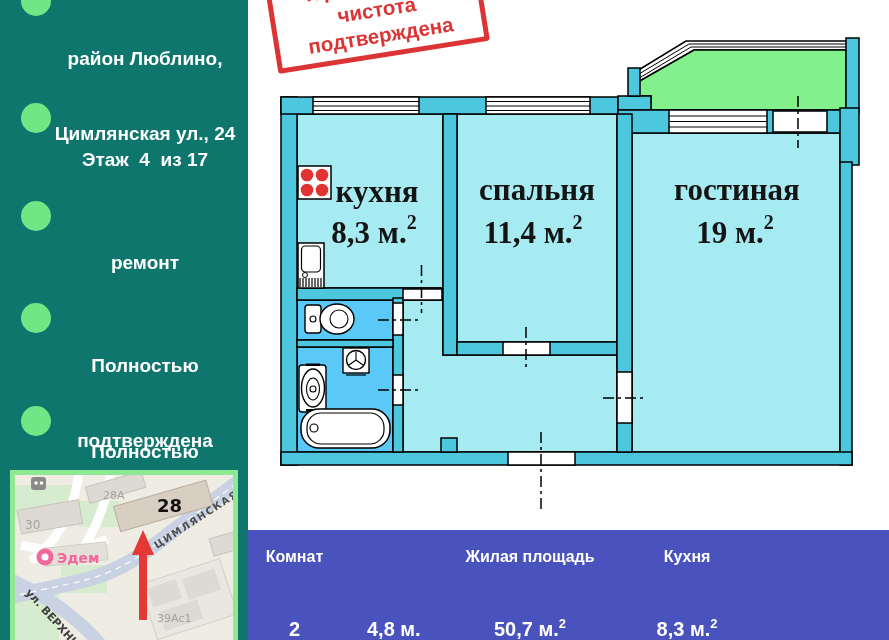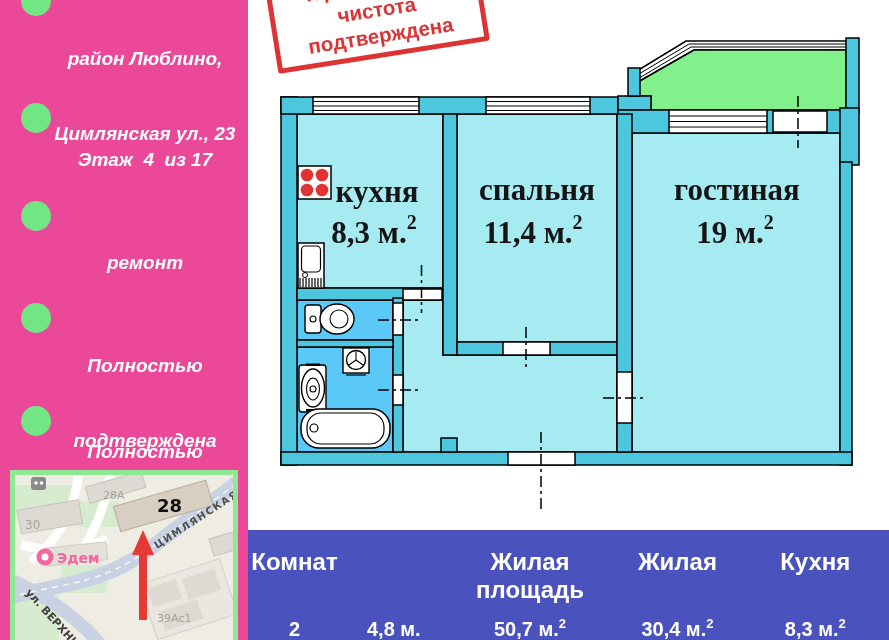--- a/index.html
+++ b/index.html
@@ -1,21 +1,21 @@
 <!DOCTYPE html>
 <html><head>
 <meta charset="utf-8">
 <style>
   html,body{margin:0;padding:0;}
   body{width:889px;height:640px;position:relative;overflow:hidden;background:#fff;
        font-family:"Liberation Sans",sans-serif;}
   .stage{position:absolute;inset:0;width:889px;height:640px;overflow:hidden;background:#fff;}
 
   
-  .sidebar{position:absolute;left:0;top:0;width:248px;height:640px;background:#ec4899;font-style:italic;}
+  .sidebar{position:absolute;left:0;top:0;width:248px;height:640px;background:#0f766e;}
   .bullet{position:absolute;left:21px;width:30px;height:30px;border-radius:50%;background:#72E584;}
   .stext{position:absolute;left:52px;width:186px;text-align:center;color:#fff;
          font-weight:bold;font-size:19px;line-height:25px;white-space:pre-wrap;}
 
   
   .stamp{position:absolute;left:268px;top:-60px;width:214px;height:118px;box-sizing:border-box;
          border:5px solid #DC3434;border-radius:3px;background:#fff;transform:rotate(-9deg);
          color:#DC3434;font-weight:bold;font-size:20.5px;line-height:26px;text-align:center;
          padding-top:26px;z-index:6;}
 
@@ -27,35 +27,35 @@
   .mapframe{position:absolute;left:10px;top:470px;width:218px;height:170px;
             border:5px solid #8FE992;background:#EFECE3;z-index:4;}
   .mapframe svg{display:block;}
   .mapframe text{font-family:"DejaVu Sans",sans-serif;}
 
   
   .infobar{position:absolute;left:248px;top:530px;width:641px;height:110px;background:#4A52BD;
            display:flex;z-index:3;}
   .col{position:relative;height:100%;}
   .hdr{position:absolute;top:18px;width:100%;text-align:center;color:#fff;
-       font-weight:bold;font-size:24px;}
+       font-weight:bold;font-size:16px;}
   .val{position:absolute;top:86px;width:100%;text-align:center;color:#fff;
        font-weight:bold;font-size:20px;}
   .val sup{font-size:13px;}
 </style>
 </head>
 <body>
 
 <div class="stage">
 
   <aside class="sidebar">
     <span class="bullet" style="top:-14px"></span>
     <div class="stext" style="top:-4px">
       <div>район Люблино,</div>
-      <div>Цимлянская ул., 23</div>
+      <div>Цимлянская ул., 24</div>
     </div>
 
     <span class="bullet" style="top:103px"></span>
     <div class="stext" style="top:97px">
       <div>Этаж  4  из 17</div>
     </div>
 
     <span class="bullet" style="top:201px"></span>
     <div class="stext" style="top:200px">
       <div>ремонт</div>
@@ -261,23 +261,19 @@
       <div class="hdr">Комнат</div>
       <div class="val"><span>2</span><sup></sup></div>
     </div>
     <div class="col" style="width:16.5%">
       <div class="val"><span>4,8 м.</span><sup></sup></div>
     </div>
     <div class="col" style="width:26%">
       <div class="hdr">Жилая площадь</div>
       <div class="val"><span>50,7 м.</span><sup>2</sup></div>
     </div>
-    <div class="col" style="width:20%">
-      <div class="hdr">Жилая</div>
-      <div class="val"><span>30,4 м.</span><sup>2</sup></div>
-    </div>
     <div class="col" style="width:23%">
       <div class="hdr">Кухня</div>
       <div class="val"><span>8,3 м.</span><sup>2</sup></div>
     </div>
   </footer>
 
 </div>
 
 </body></html>

